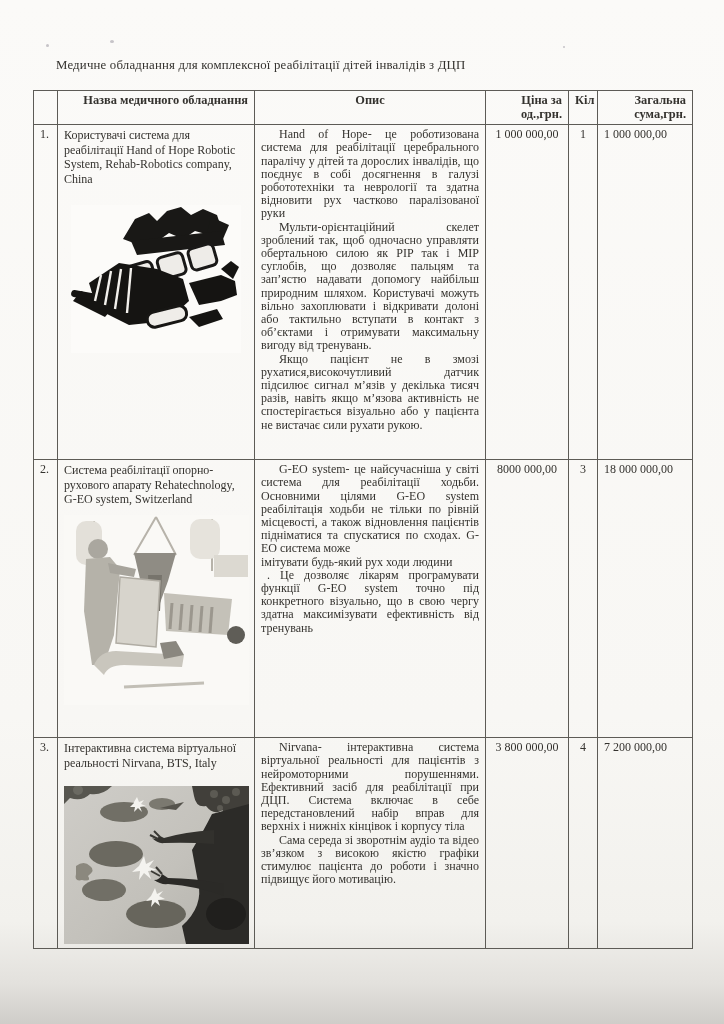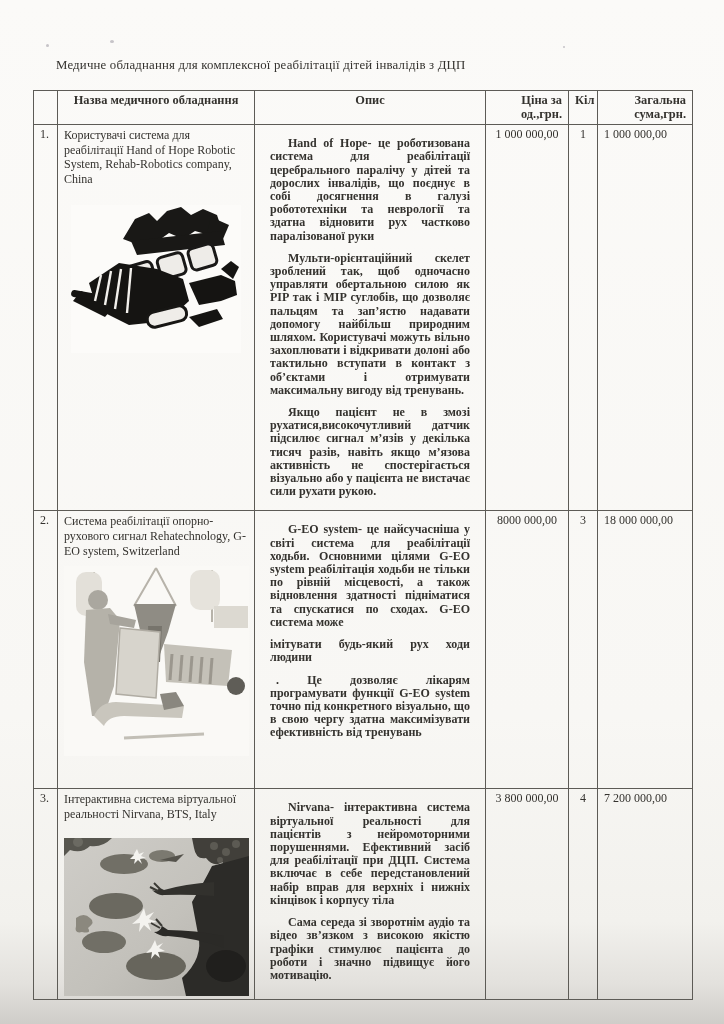--- a/index.html
+++ b/index.html
@@ -17,32 +17,32 @@
     position:absolute; left:33px; top:90px; width:659px;
     border-collapse:collapse; table-layout:fixed;
   }
   .equip-table th, .equip-table td {
     border:1px solid #5d5b56; vertical-align:top;
     font-size:12px; line-height:13.6px; color:#34322e;
     padding:3px 6px; overflow:hidden;
   }
   .equip-table th { font-size:12.4px; font-weight:bold; height:24px; }
   .h-num { }
-  .h-name { text-align:center; vertical-align:top; padding-top:5px; }
+  .h-name { text-align:right; vertical-align:top; padding-top:5px; }
   .h-desc { vertical-align:top; padding-top:5px; }
   .h-price { text-align:right; vertical-align:top; padding-top:4px; line-height:14px; }
   .h-qty { text-align:left; vertical-align:bottom; padding-bottom:3px;margin-left:48px; }
   .h-total { text-align:right; vertical-align:top; padding-top:4px; line-height:14px; }
   tr.row-1 { height:335px; }
   tr.row-2 { height:278px; }
   tr.row-3 { height:211px; }
   .c-num { text-align:left; padding:3px 2px 0 4px; }
   .c-name { padding:3px 6px 0 6px; }
   .name-text { line-height:14.6px; }
-  .c-desc p { margin:9px; text-align:justify; text-indent:18px; line-height:13.2px;font-weight:bold; }
+  .c-desc p { margin:0; text-align:justify; text-indent:18px; line-height:13.2px; }
   .c-desc p.no-indent { text-indent:0; }
   .c-desc p.tiny-indent { text-indent:6px; }
   .c-price { text-align:center; padding-top:4px; }
   .c-qty { text-align:center; padding-top:4px; }
   .c-total { text-align:left; padding-top:4px; padding-left:5px; }
   .img-wrap { display:block; }
   .img-r1 { margin:18px auto 0 auto; width:170px; height:148px; }
   .img-r2 { margin:8px auto 0 auto; width:185px; height:190px; }
   .img-r3 { margin:16px auto 0 auto; width:185px; height:158px; }
   .img-wrap svg { display:block; }
@@ -121,21 +121,21 @@
           <p>Якщо пацієнт не в змозі рухатися,високочутливий датчик підсилює сигнал м’язів у декілька тисяч разів, навіть якщо м’язова активність не спостерігається візуально або у пацієнта не вистачає сили рухати рукою.</p>
         </td>
         <td class="c-price">1 000 000,00</td>
         <td class="c-qty">1</td>
         <td class="c-total">1 000 000,00</td>
       </tr>
 
       <tr class="row-2">
         <td class="c-num">2.</td>
         <td class="c-name">
-          <div class="name-text">Система реабілітації опорно-рухового сигнал Rehatechnology, G-EO system, Switzerland</div>
+          <div class="name-text">Система реабілітації опорно-рухового апарату Rehatechnology, G-EO system, Switzerland</div>
           <div class="img-wrap img-r2">
             <svg viewBox="0 0 185 190" width="185" height="190">
               <rect width="185" height="190" fill="#faf9f6"></rect>
               <g stroke="#b7b3aa" stroke-width="2" fill="none">
                 <path d="M92 2 L70 40 M92 2 L112 40"></path>
                 <path d="M30 6 L30 60 M148 4 L148 56"></path>
               </g>
               <rect x="12" y="6" width="26" height="44" rx="10" fill="#e3e0d9"></rect>
               <rect x="126" y="4" width="30" height="40" rx="10" fill="#e6e3dc"></rect>
               <rect x="150" y="40" width="34" height="22" fill="#dcd9d1"></rect>
@@ -154,21 +154,21 @@
                 <line x1="148" y1="92" x2="146" y2="118"></line>
               </g>
               <circle cx="172" cy="120" r="9" fill="#5f5d57"></circle>
               <path d="M30 150 Q36 136 52 136 L120 140 L118 152 L60 150 Q44 150 40 160 Z" fill="#c9c6bd"></path>
               <path d="M96 128 L112 126 L120 140 L100 144 Z" fill="#8a877f"></path>
               <path d="M60 172 L140 168" stroke="#c2bfb6" stroke-width="3" fill="none"></path>
             </svg>
           </div>
         </td>
         <td class="c-desc">
-          <p>G-EO system- це найсучасніша у світі система для реабілітації ходьби. Основними цілями G-EO system реабілітація ходьби не тільки по рівній місцевості, а також відновлення здатності підніматися та спускатися по сходах. G-EO система може</p>
+          <p>G-EO system- це найсучасніша у світі система для реабілітації ходьби. Основними цілями G-EO system реабілітація ходьби не тільки по рівній місцевості, а також відновлення пацієнтів підніматися та спускатися по сходах. G-EO система може</p>
           <p class="no-indent">імітувати будь-який рух ходи людини</p>
           <p class="tiny-indent">. Це дозволяє лікарям програмувати функції G-EO system точно під конкретного візуально, що в свою чергу здатна максимізувати ефективність від тренувань</p>
         </td>
         <td class="c-price">8000 000,00</td>
         <td class="c-qty">3</td>
         <td class="c-total">18 000 000,00</td>
       </tr>
 
       <tr class="row-3">
         <td class="c-num">3.</td>

